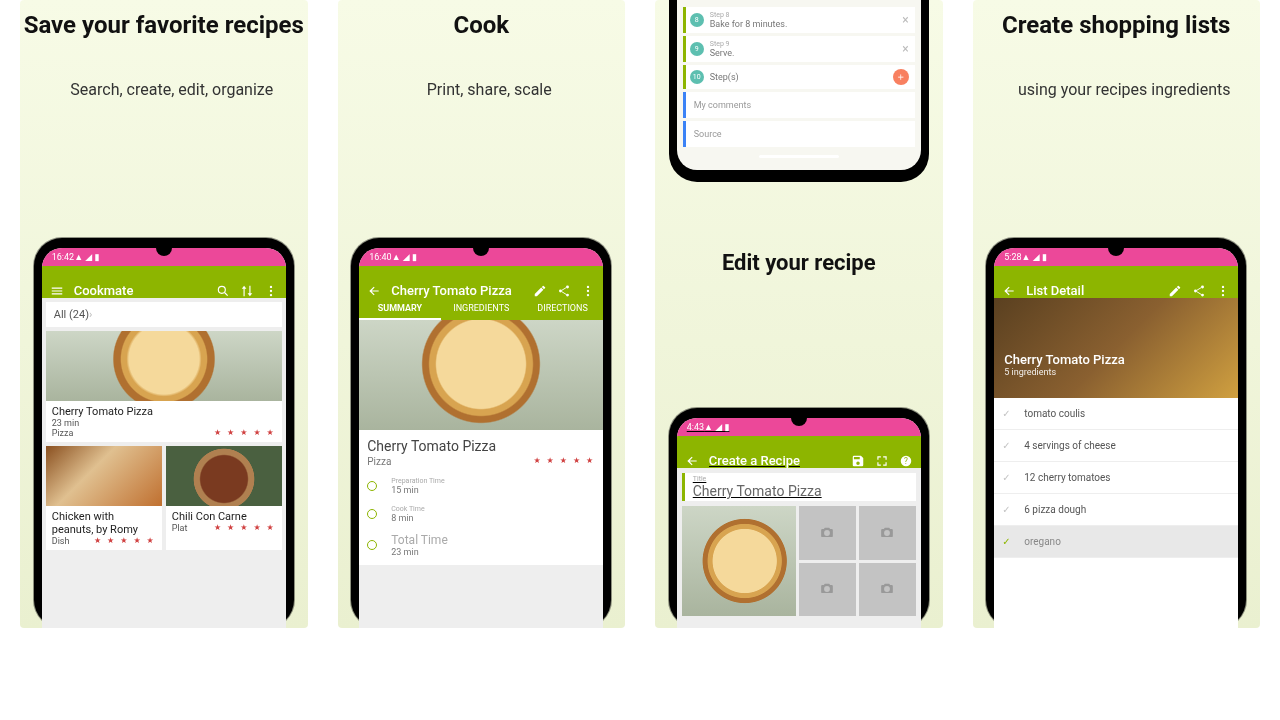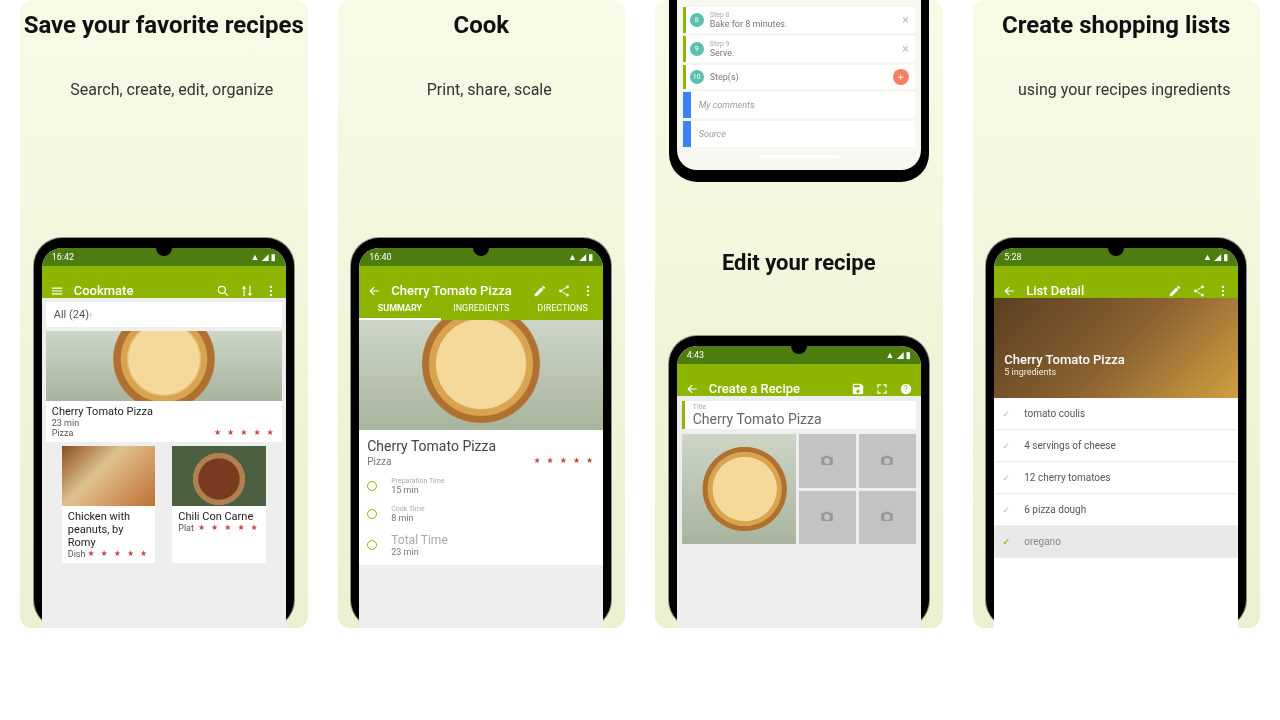--- a/index.html
+++ b/index.html
@@ -11,21 +11,21 @@
     overflow: hidden;
   }
   .panels {
     display: flex;
     gap: 30px;
     padding: 0 20px;
   }
   .panel {
     flex: 1 1 0;
     background: linear-gradient(to bottom, #f7fbe6, #eaf0d0);
-    border-radius: 12px;
+    border-radius: 4px;
     display: flex;
     flex-direction: column;
     align-items: center;
     padding-top: 100px;
     position: relative;
     overflow: hidden;
     height: 628px;
   }
   .panel-title {
     position: absolute;
@@ -57,28 +57,27 @@
   }
   .screen {
     background: #efefef;
     border-radius: 20px 20px 0 0;
     overflow: hidden;
     height: 380px;
     display: flex;
     flex-direction: column;
   }
   .statusbar {
-    background: #4d7c0f;
+    background: #ec4899;
     color: #fff;
     height: 18px;
     font-size: 9px;
     display: flex;
     align-items: center;
     padding: 0 10px;
-    justify-content: space-between;
   }
   .notch {
     position: absolute;
     top: 2px;
     left: 50%;
     transform: translateX(-50%);
     width: 16px; height: 16px;
     background:#000;
     border-radius:50%;
     z-index: 3;
@@ -110,48 +109,48 @@
   .content { flex: 1; overflow:hidden; background:#eee; }
   
   .filter-row { background:#fff; margin:4px; padding:6px 8px; font-size:11px; color:#555; display:flex; justify-content:flex-start; align-items:center; }
   .recipe-card { margin: 0 4px 4px 4px; background:#fff; }
   .recipe-img { width:100%; height:70px; background:linear-gradient(135deg,#e0c090,#c05020 60%,#803010); position:relative;}
   .recipe-img.pizza { background: radial-gradient(circle at 50% 40%, #f5d99b 0 28%, #d8a450 30% 34%, #b07030 35% 40%, transparent 41%), linear-gradient(#cdd6c6,#a9b49e); }
   .recipe-img.small { height:60px; }
   .recipe-info { padding: 4px 6px; font-size:9px; color:#555;}
   .recipe-title-text { font-size: 11px; color:#222; }
   .stars { color:#d04040; letter-spacing: 2px; font-size:8px; }
-  .two-col { display:flex; gap:17px; margin:0 20px; }
+  .two-col { display:flex; gap:4px; margin:0 4px; }
   .two-col .recipe-card { margin:0; flex:1; }
   
   .hero-img { height:110px; background: radial-gradient(circle at 50% 40%, #f5d99b 0 32%, #d8a450 33% 37%, #b07030 38% 42%, transparent 43%), linear-gradient(#cdd6c6,#a9b49e); }
   .detail-body { background:#fff; padding:8px; }
   .detail-title { font-size:14px; color:#444; }
   .detail-sub { font-size:10px; color:#777; display:flex; justify-content:space-between; padding-top:2px;}
   .time-row { display:flex; gap:14px; margin-top:10px; font-size:9px; color:#777; align-items:center;}
   .time-dot { width:10px;height:10px;border-radius:50%;border:1.5px solid #8db500; }
   
   .panel3-top-phone {
     position:absolute; top:0; left:50%; transform:translateX(-50%);
     width:260px; background:#000; padding:0 8px 12px 8px;
     border-radius: 0 0 28px 28px;
   }
   .panel3-top-phone .screen2 { background:#f7f7f1; border-radius:0 0 20px 20px; padding:4px 0 12px 0;}
   .step-row { background:#fff; margin:3px 6px; border-left:3px solid #8db500; padding:4px 6px 4px 4px; display:flex; align-items:center; gap:6px; font-size:9px; color:#777;}
   .step-num { width:14px;height:14px;border-radius:50%;background:#5dbfb0;color:#fff;display:flex;align-items:center;justify-content:center;font-size:7px;}
   .step-text .lbl { font-size:7px; color:#aaa; }
   .step-row .x { margin-left:auto; color:#bbb; font-size:12px;}
   .add-btn { width:16px;height:16px;border-radius:50%;background:#f88060;color:#fff;display:flex;align-items:center;justify-content:center;font-size:10px; margin-left:auto;}
-  .plain-row { background:#fff; margin:3px 6px; border-left:8px solid #3b82f6; padding:8px 8px; font-size:9px; color:#999;font-style:italic;}
+  .plain-row { background:#fff; margin:3px 6px; border-left:3px solid #3b82f6; padding:8px 8px; font-size:9px; color:#999;}
   .mid-title {
     position:absolute; top: 250px; left:0; right:0; text-align:center;
     font-size:22px; font-weight:700; color:#111;
   }
   .panel3-bottom-phone { bottom:0; }
-  .panel3-bottom-phone .screen { height: 282px; }
+  .panel3-bottom-phone .screen { height: 210px; text-decoration: underline; }
   .title-input-row { background:#fff; margin:5px; border-left:3px solid #8db500; padding:2px 8px;}
   .title-input-row .lbl { font-size:7px; color:#aaa;}
   .title-input-row .val { font-size:14px; color:#666;}
   .img-grid { display:flex; gap:3px; margin:0 5px; height: 110px;}
   .img-grid .main { flex:2; background: radial-gradient(circle at 55% 50%, #f5d99b 0 38%, #d8a450 39% 44%, #b07030 45% 50%, transparent 51%), linear-gradient(#cdd6c6,#a9b49e);}
   .img-grid .side { flex:1; display:flex; flex-direction:column; gap:3px;}
   .img-grid .ph { flex:1; background:#c3c3c3; display:flex; align-items:center; justify-content:center; color:#999;}
   
   .list-hero { height:100px; background:linear-gradient(135deg,#5a4020,#8a6030,#d0a040); padding:54px 10px 6px 10px; color:#fff;}
   .list-hero .t { font-size:13px; font-weight:500;}

